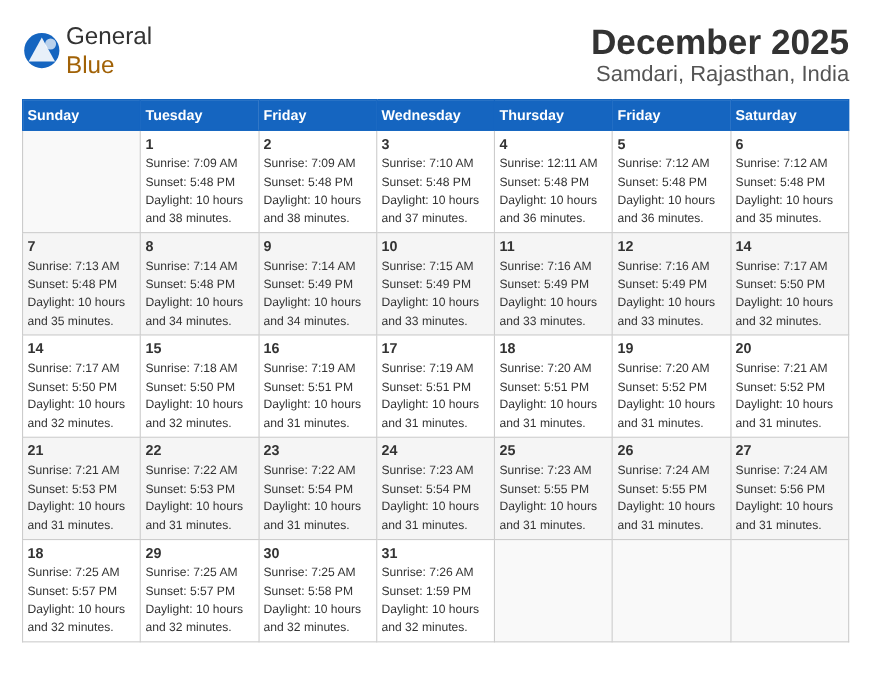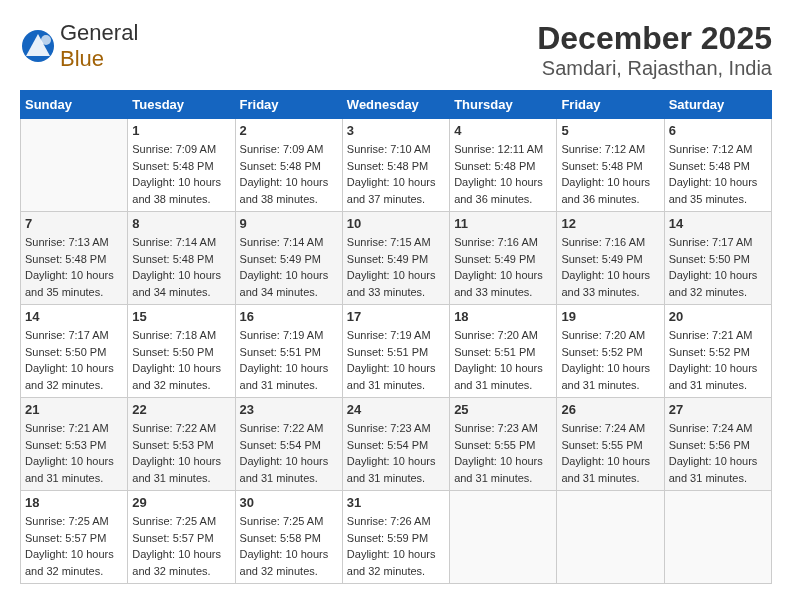--- a/index.html
+++ b/index.html
@@ -358,21 +358,21 @@
           <div class="day-info">
             <div>Sunrise: 7:25 AM</div>
             <div>Sunset: 5:58 PM</div>
             <div>Daylight: 10 hours and 32 minutes.</div>
           </div>
         </td>
         <td>
           <span class="day-num">31</span>
           <div class="day-info">
             <div>Sunrise: 7:26 AM</div>
-            <div>Sunset: 5:59 PM</div>
+            <div>Sunset: 1:59 PM</div>
             <div>Daylight: 10 hours and 32 minutes.</div>
           </div>
         </td>
         <td class="empty"></td>
         <td class="empty"></td>
         <td class="empty"></td>
       </tr>
     </tbody>
 </table>
 

